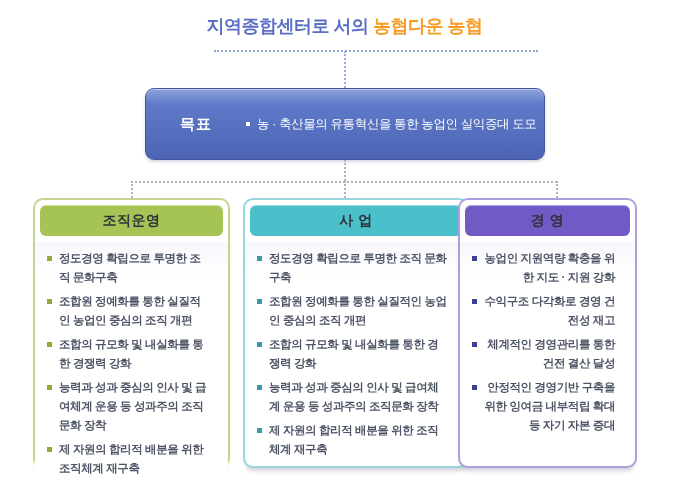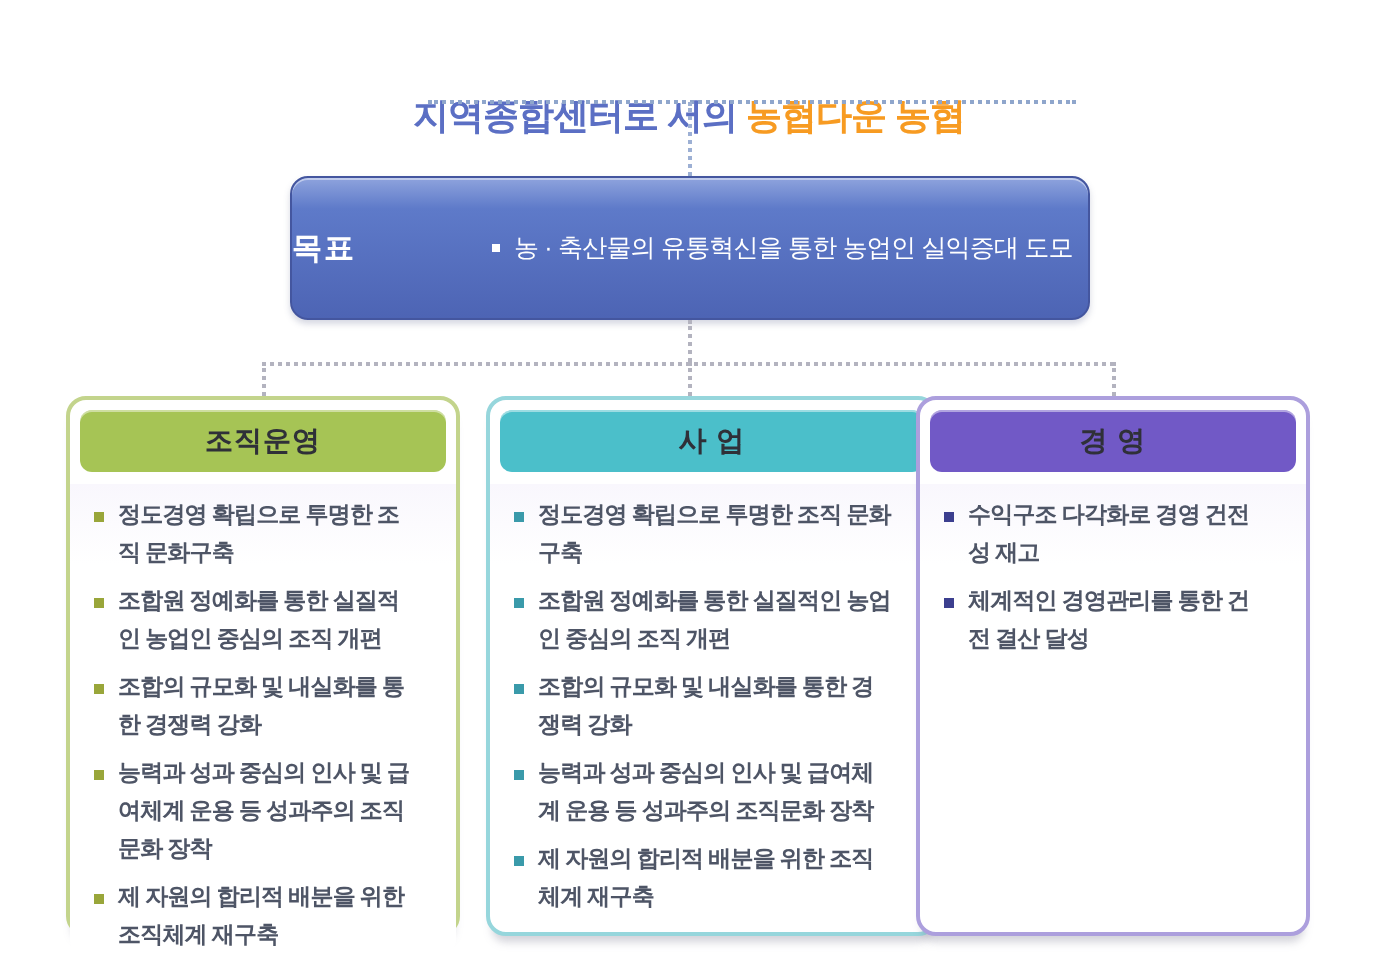--- a/index.html
+++ b/index.html
@@ -5,21 +5,21 @@
   html,body { margin:0; padding:0; background:#fff; }
   * { box-sizing:border-box; }
   .canvas {
     position:relative; width:689px; height:480px; background:#ffffff; overflow:hidden;
     font-family:"Liberation Sans","DejaVu Sans",sans-serif;
   }
 
   
   .title {
     position:absolute; top:14px; left:0; width:100%;
-    text-align:center; font-size:18px; font-weight:bold; letter-spacing:-0.5px;margin-top:32px;
+    text-align:center; font-size:18px; font-weight:bold; letter-spacing:-0.5px;
   }
   .title .t1 { color:#5b6fc4; }
   .title .t2 { color:#f79b22; }
   .title-rule {
     position:absolute; top:50px; left:214px; width:324px; height:0;
     border-top:2px dotted #8fa6cc;
   }
 
   
   .vline { position:absolute; width:0; border-left:2px dotted #b3b3bf; }
@@ -28,21 +28,21 @@
 
   
   .goal-box {
     position:absolute; left:145px; top:88px; width:400px; height:72px;
     border-radius:9px; border:1px solid #44569f;
     background:linear-gradient(180deg,#8ea3dd 0%,#5e7ac9 22%,#4d64b4 100%);
     box-shadow:inset 0 1px 0 rgba(255,255,255,0.45), 0 2px 3px rgba(90,100,140,0.25);
     display:flex; align-items:center;
   }
   .goal-label {
-    width:100px; color:#ffffff;
+    width:100px; text-align:center; color:#ffffff;
     font-weight:bold; font-size:15px; letter-spacing:1px;
   }
   .goal-items { flex:1; padding-right:6px; }
   .goal-item {
     color:#ffffff; font-size:12.5px; font-weight:normal; line-height:22px;
     letter-spacing:-0.4px; white-space:nowrap;
   }
   .goal-item .sq {
     display:inline-block; width:4px; height:4px; background:#ffffff;
     margin:0 7px 2px 0; vertical-align:middle;
@@ -57,21 +57,20 @@
   .col-header {
     margin:5px 5px 6px 5px; height:31px; border-radius:6px;
     display:flex; align-items:center; justify-content:center;
     font-size:14px; font-weight:bold; color:#2f3038; letter-spacing:0.5px;
     box-shadow:inset 0 1px 0 rgba(255,255,255,0.45);
   }
   .col-list {
     padding:7px 20px 0 12px;
     background:linear-gradient(180deg,#f9f7fd 0%,#ffffff 40px);
     border-radius:0 0 8px 8px;
-    font-family:Liberation Serif, serif;
   }
   .col-item {
     position:relative; padding-left:12px; margin-bottom:5px;
     font-size:11.5px; line-height:19px; color:#4e5566; letter-spacing:-0.4px;
     font-weight:bold;
   }
   .col-item .bsq {
     position:absolute; left:0; top:7px; width:5px; height:5px;
   }
 </style>
@@ -115,22 +114,24 @@
       <div class="column" style="left: 243px; width: 226px; border-color: rgb(150, 214, 220);">
         <div class="col-header" style="background: rgb(75, 191, 202);">사 업</div>
         <div class="col-list">
           <div class="col-item"><span class="bsq" style="background: rgb(58, 154, 170);"></span>정도경영 확립으로 투명한 조직 문화구축</div>
           <div class="col-item"><span class="bsq" style="background: rgb(58, 154, 170);"></span>조합원 정예화를 통한 실질적인 농업인 중심의 조직 개편</div>
           <div class="col-item"><span class="bsq" style="background: rgb(58, 154, 170);"></span>조합의 규모화 및 내실화를 통한 경쟁력 강화</div>
           <div class="col-item"><span class="bsq" style="background: rgb(58, 154, 170);"></span>능력과 성과 중심의 인사 및 급여체계 운용 등 성과주의 조직문화 장착</div>
           <div class="col-item"><span class="bsq" style="background: rgb(58, 154, 170);"></span>제 자원의 합리적 배분을 위한 조직체계 재구축</div>
         </div>
       </div>
-      <div class="column" style="left: 458px; width: 197px; border-color: rgb(172, 159, 221);">
+      <div class="column" style="left: 458px; width: 179px; border-color: rgb(172, 159, 221); text-align: right;">
         <div class="col-header" style="background: rgb(113, 89, 198);">경 영</div>
         <div class="col-list">
+          <div class="col-item"><span class="bsq" style="background: rgb(60, 63, 143);"></span>농업인 지원역량 확충을 위한 지도 · 지원 강화</div>
           <div class="col-item"><span class="bsq" style="background: rgb(60, 63, 143);"></span>수익구조 다각화로 경영 건전성 재고</div>
           <div class="col-item"><span class="bsq" style="background: rgb(60, 63, 143);"></span>체계적인 경영관리를 통한 건전 결산 달성</div>
+          <div class="col-item"><span class="bsq" style="background: rgb(60, 63, 143);"></span>안정적인 경영기반 구축을 위한 잉여금 내부적립 확대 등 자기 자본 증대</div>
         </div>
       </div>
     </div>
 
 </div>
 
 </body></html>

